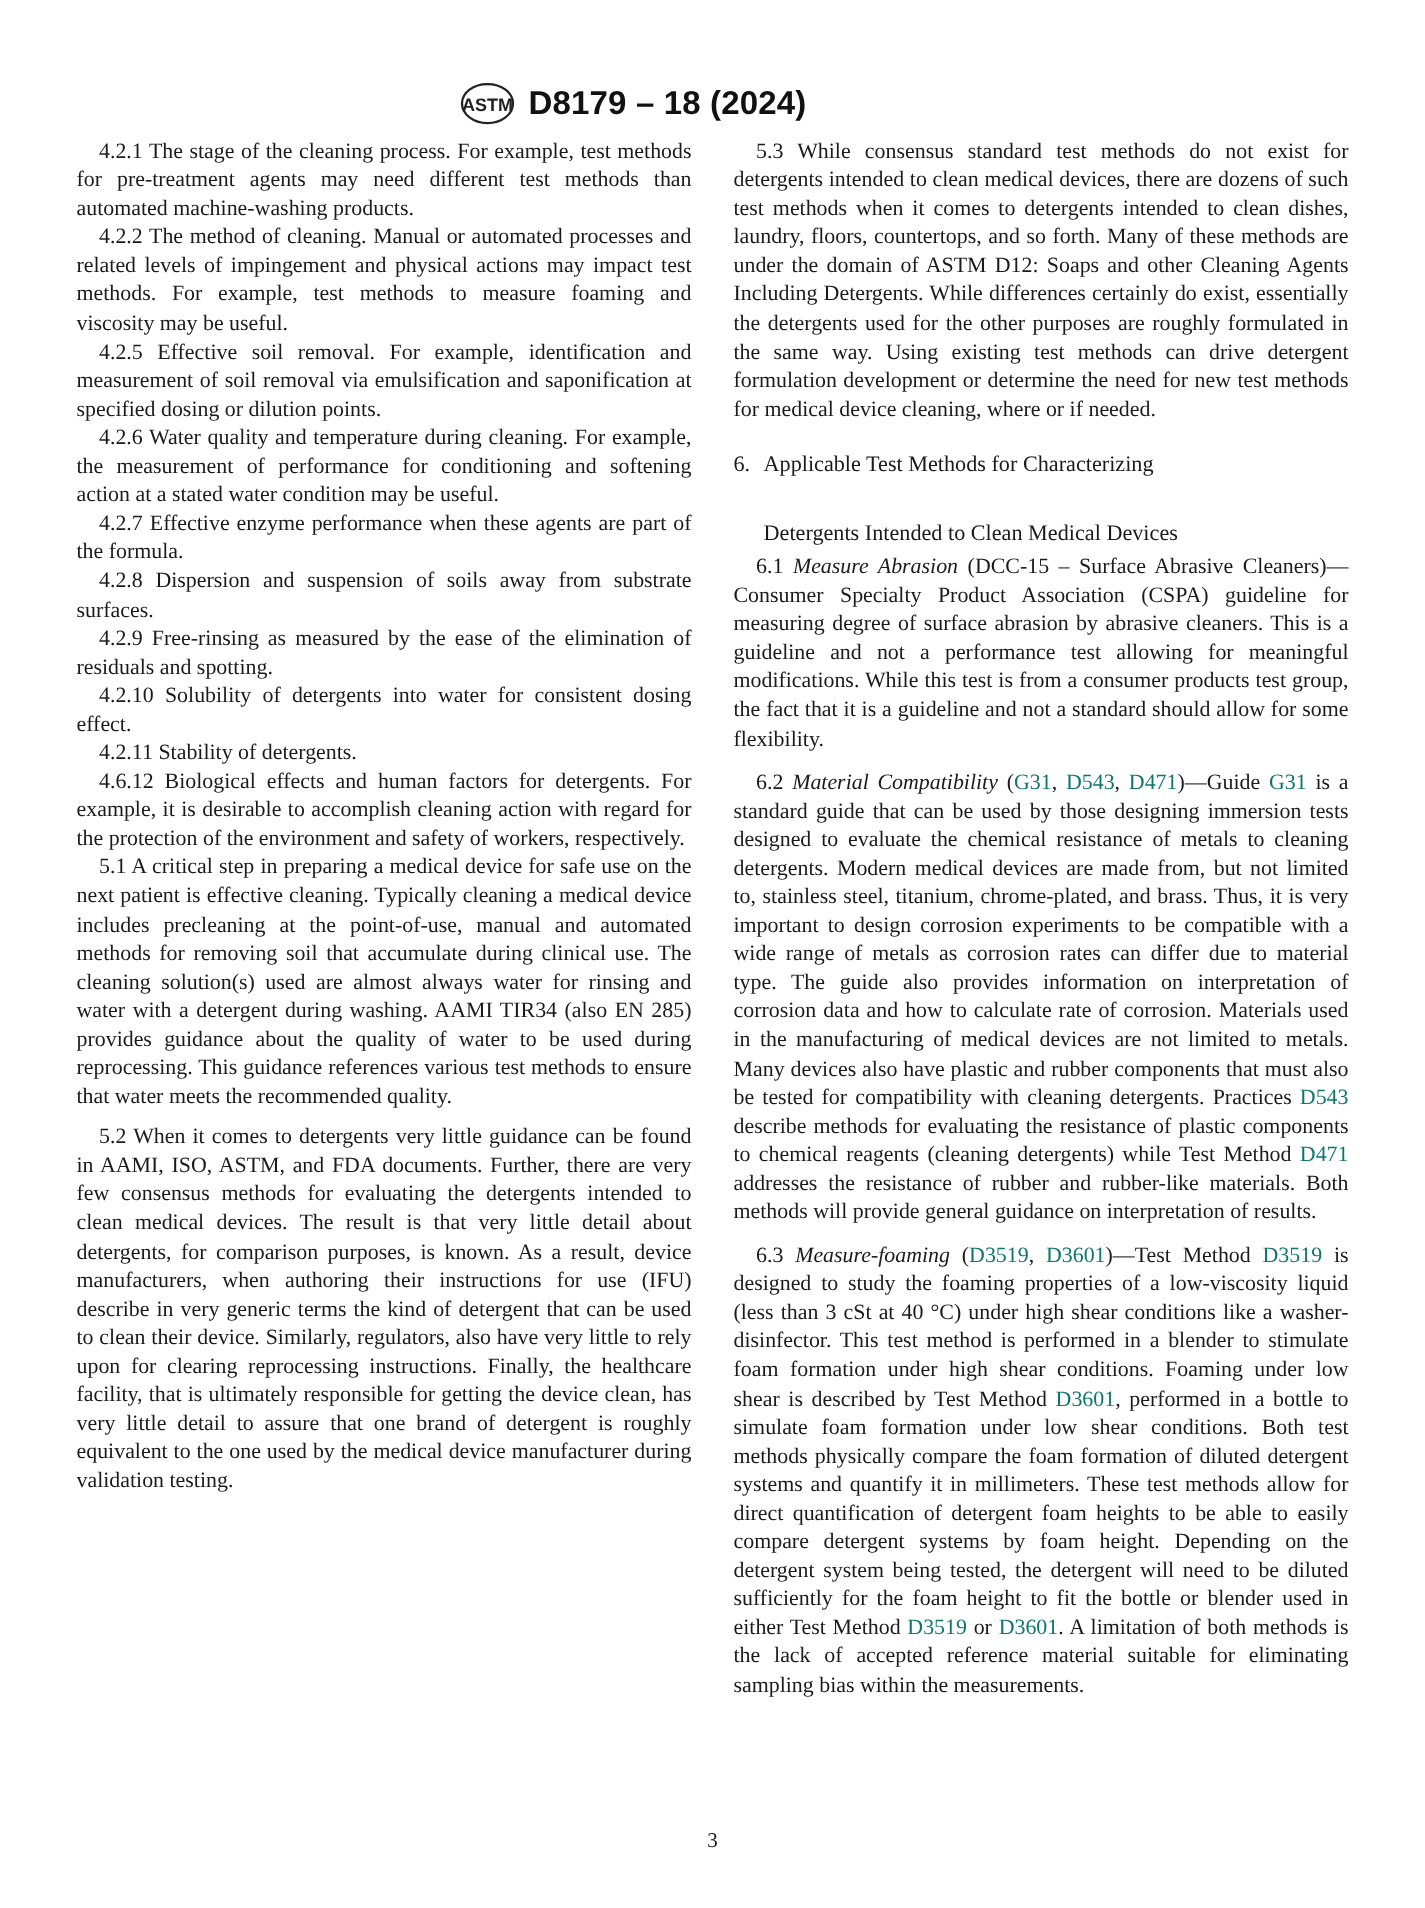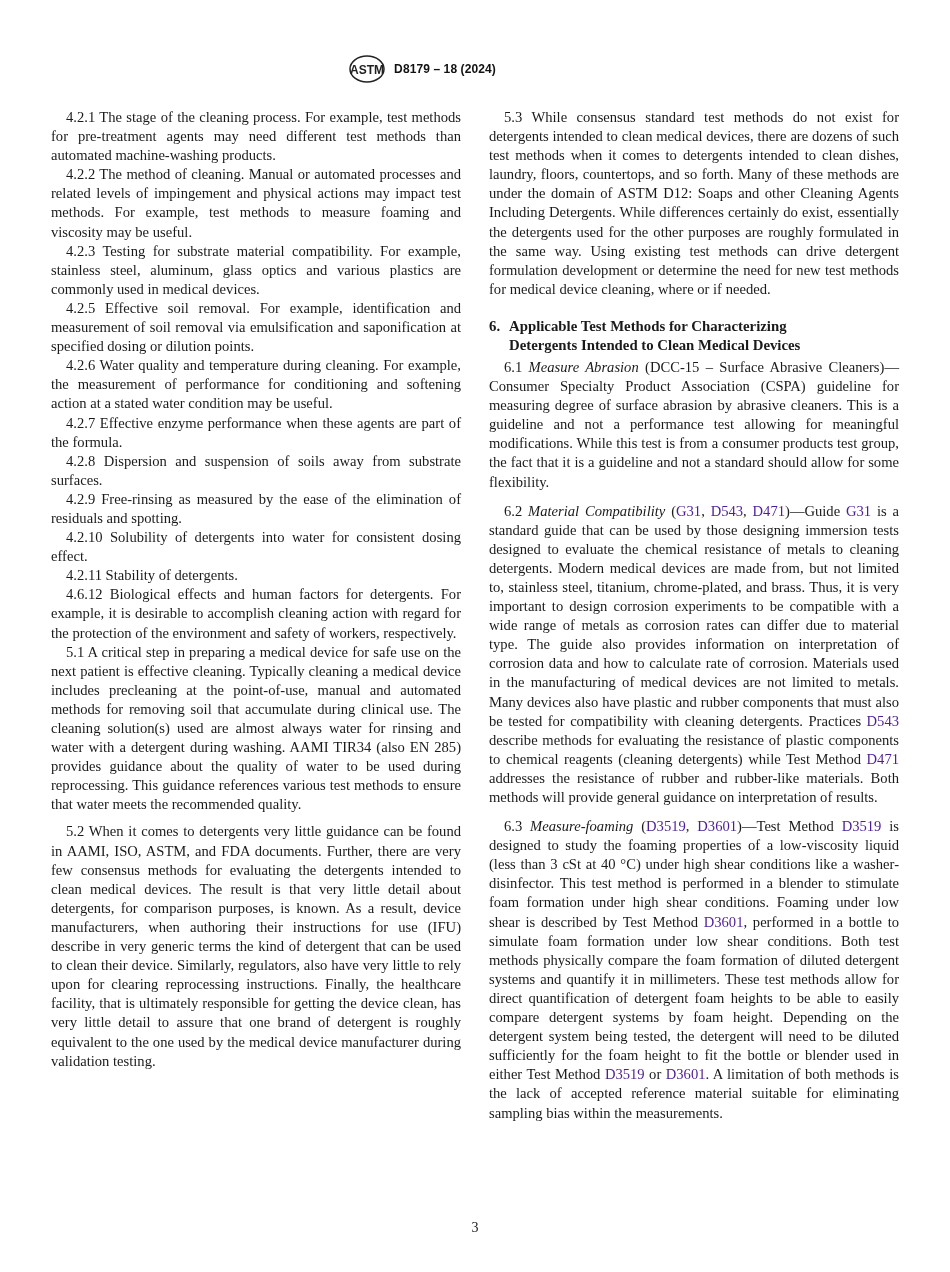--- a/index.html
+++ b/index.html
@@ -2,49 +2,48 @@
 <html><head>
 <meta charset="utf-8">
 <style>
   html, body { margin: 0; padding: 0; background: #ffffff; }
   body { width: 950px; height: 1272px; position: relative; overflow: hidden;
          font-family: "Liberation Serif", "DejaVu Serif", serif; color: #1a1a1a; }
   .header { position: absolute; top: 52px; left: 0; width: 844px; height: 34px;
             display: flex; justify-content: center; align-items: center; }
   .logo { width: 38px; height: 30px; margin-right: 8px; }
   .designation { font-family: "Liberation Sans", "DejaVu Sans", sans-serif; font-weight: bold;
-                 font-size: 12px; color: #111; letter-spacing: 0.1px; }
-  .col { position: absolute; top: 108px; width: 410px; font-size: 14.6px; line-height: 19.1px;
+                 font-size: 22px; color: #111; letter-spacing: 0.1px; }
+  .col { position: absolute; top: 92px; width: 410px; font-size: 14.6px; line-height: 19.1px;
          text-align: justify; hyphens: manual; }
   .col.left { left: 51px; }
   .col.right { left: 489px; }
   p { margin: 0; text-indent: 15px; }
   p.gap { margin-top: 6px; }
-  .h { font-weight: bold; font-size: 14.8px; line-height: 19.5px; margin: 0; text-indent: 0; }
+  .h { font-weight: normal; font-size: 14.8px; line-height: 19.5px; margin: 0; text-indent: 0; }
   .h .num { display: inline-block; width: 20px; }
-  .h .cont { display: block; padding-left: 20px; }
-  .ref { color: #4c1d95; }
+  .h .cont { display: block; padding-left: 20px; margin-top: 27px; }
+  .ref { color: #0f766e; }
   i { }
   .pageno { position: absolute; top: 1220px; left: 0; width: 950px; text-align: center; font-size: 14px; }
 </style>
 </head>
 <body>
 
 <div class="header">
   <svg class="logo" viewBox="0 0 38 30">
     <ellipse cx="19" cy="15" rx="17" ry="13" fill="none" stroke="#222" stroke-width="1.5"></ellipse>
     <text x="19" y="20" font-family="Liberation Sans, sans-serif" font-size="12" font-weight="bold" text-anchor="middle" fill="#222">ASTM</text>
   </svg>
   <span class="designation">D8179 – 18 (2024)</span>
 </div>
 
 <div class="col left">
   <p><span>4.2.1</span> <span>The stage of the cleaning process. For example, test methods for pre-treatment agents may need different test methods than automated machine-washing products.</span></p>
   <p><span>4.2.2</span> <span>The method of cleaning. Manual or automated processes and related levels of impingement and physical actions may impact test methods. For example, test methods to measure foaming and viscosity may be useful.</span></p>
-  <p><span>4.2.3</span> <span>Testing for substrate material compatibility. For example, stainless steel, aluminum, glass optics and various plastics are commonly used in medical devices.</span></p>
   <p><span>4.2.5</span> <span>Effective soil removal. For example, identification and measurement of soil removal via emulsification and saponification at specified dosing or dilution points.</span></p>
   <p><span>4.2.6</span> <span>Water quality and temperature during cleaning. For example, the measurement of performance for conditioning and softening action at a stated water condition may be useful.</span></p>
   <p><span>4.2.7</span> <span>Effective enzyme performance when these agents are part of the formula.</span></p>
   <p><span>4.2.8</span> <span>Dispersion and suspension of soils away from substrate surfaces.</span></p>
   <p><span>4.2.9</span> <span>Free-rinsing as measured by the ease of the elimination of residuals and spotting.</span></p>
   <p><span>4.2.10</span> <span>Solubility of detergents into water for consistent dosing effect.</span></p>
   <p><span>4.2.11</span> <span>Stability of detergents.</span></p>
   <p><span>4.6.12</span> <span>Biological effects and human factors for detergents. For example, it is desirable to accomplish cleaning action with regard for the protection of the environment and safety of workers, respectively.</span></p>
 
   <p><span>5.1</span> <span>A critical step in preparing a medical device for safe use on the next patient is effective cleaning. Typically cleaning a medical device includes precleaning at the point-of-use, manual and automated methods for removing soil that accumulate during clinical use. The cleaning solution(s) used are almost always water for rinsing and water with a detergent during washing. AAMI TIR34 (also EN 285) provides guidance about the quality of water to be used during reprocessing. This guidance references various test methods to ensure that water meets the recommended quality.</span></p>

